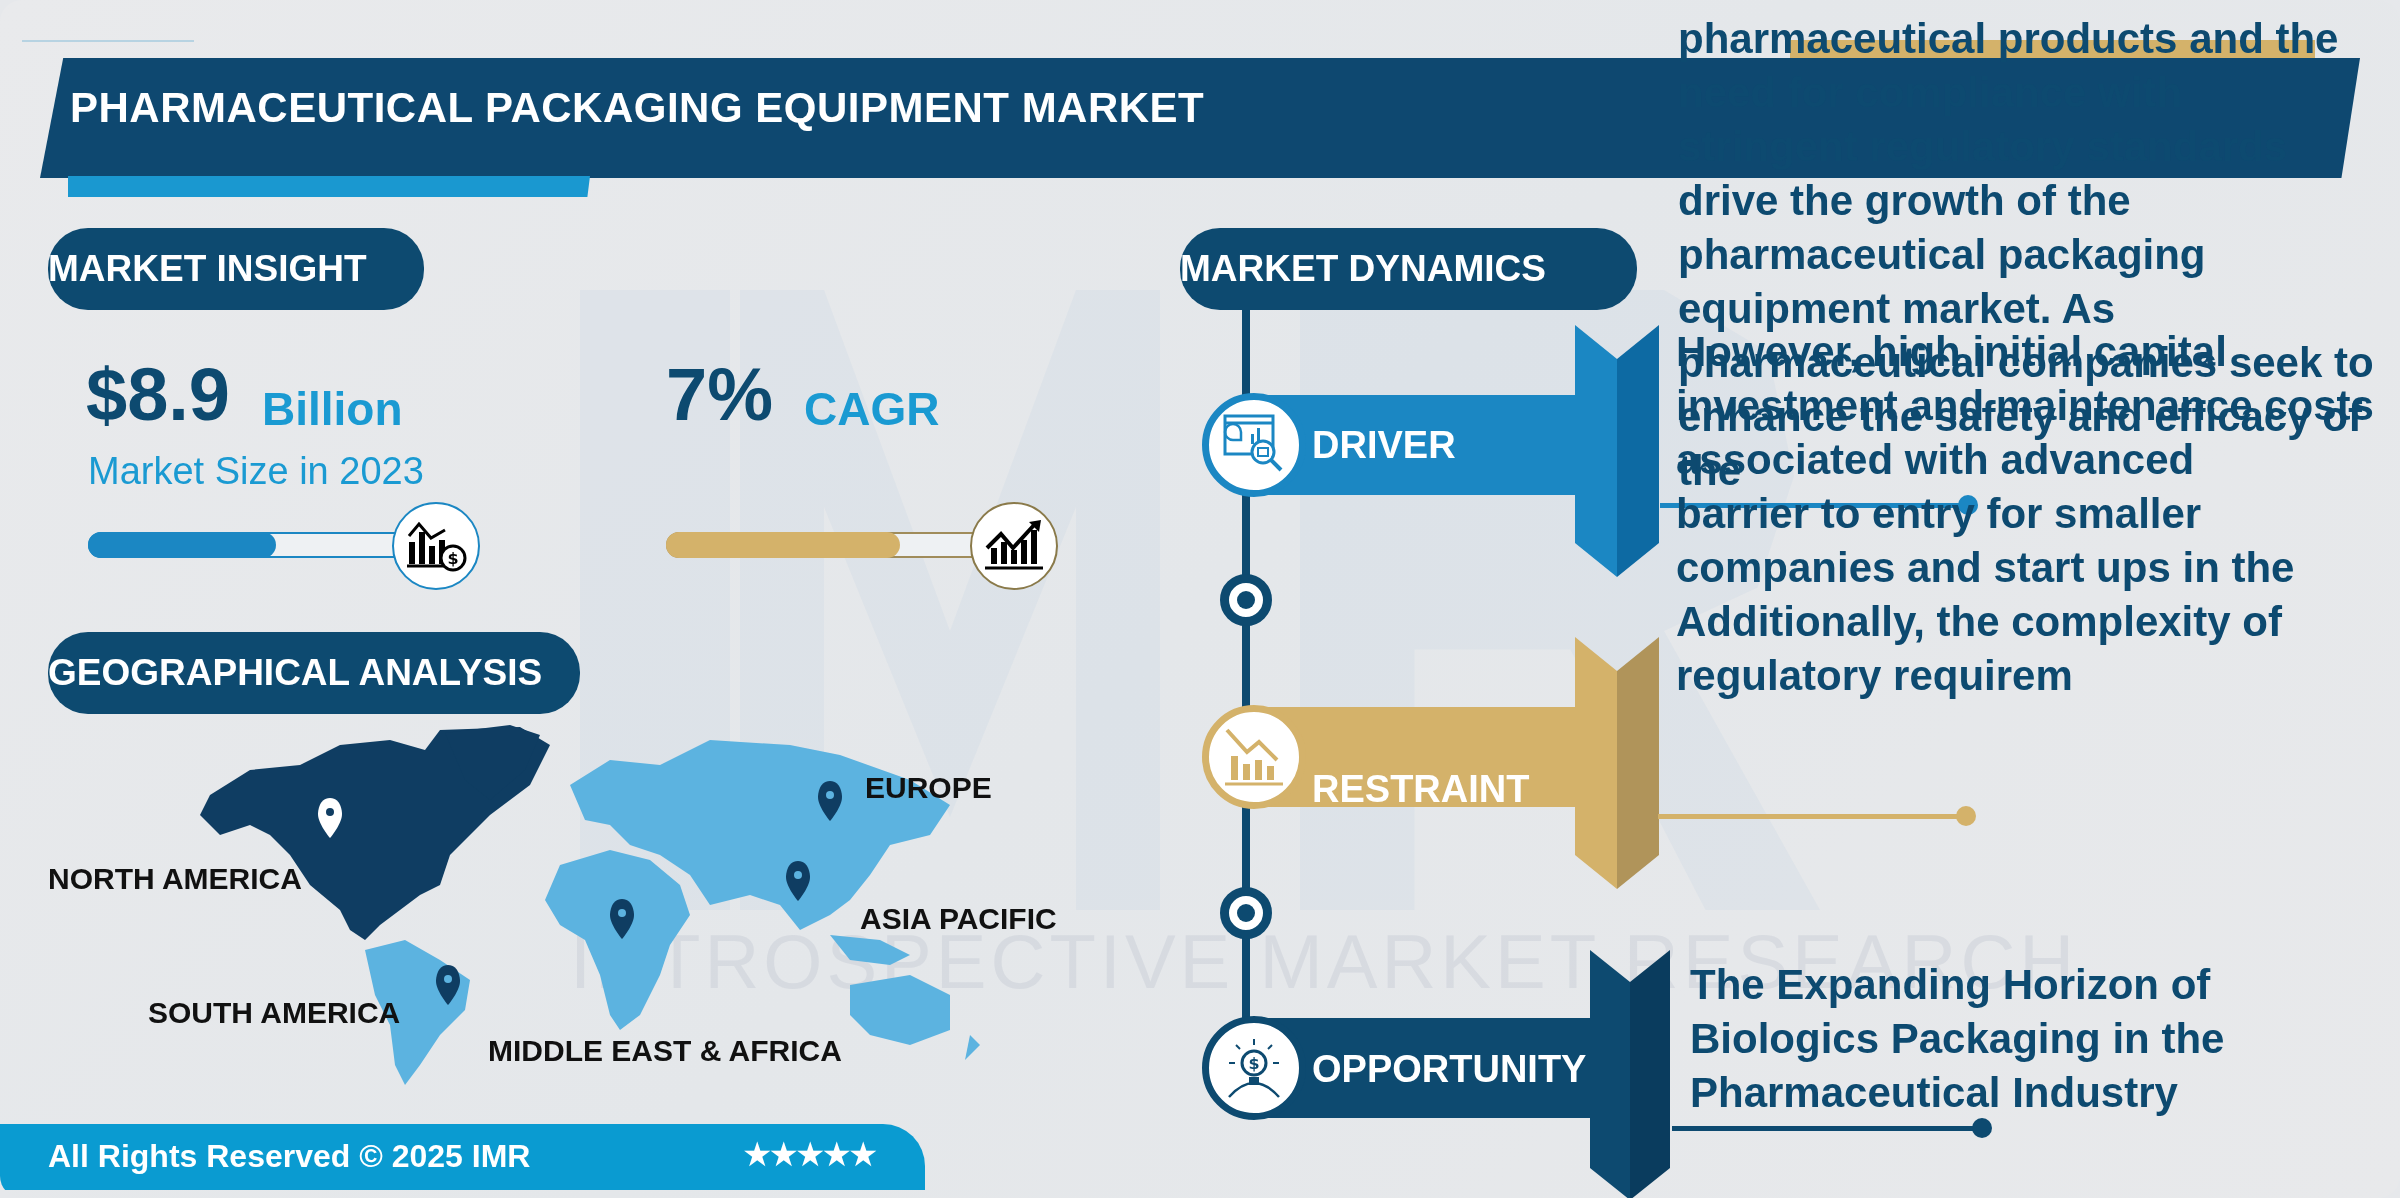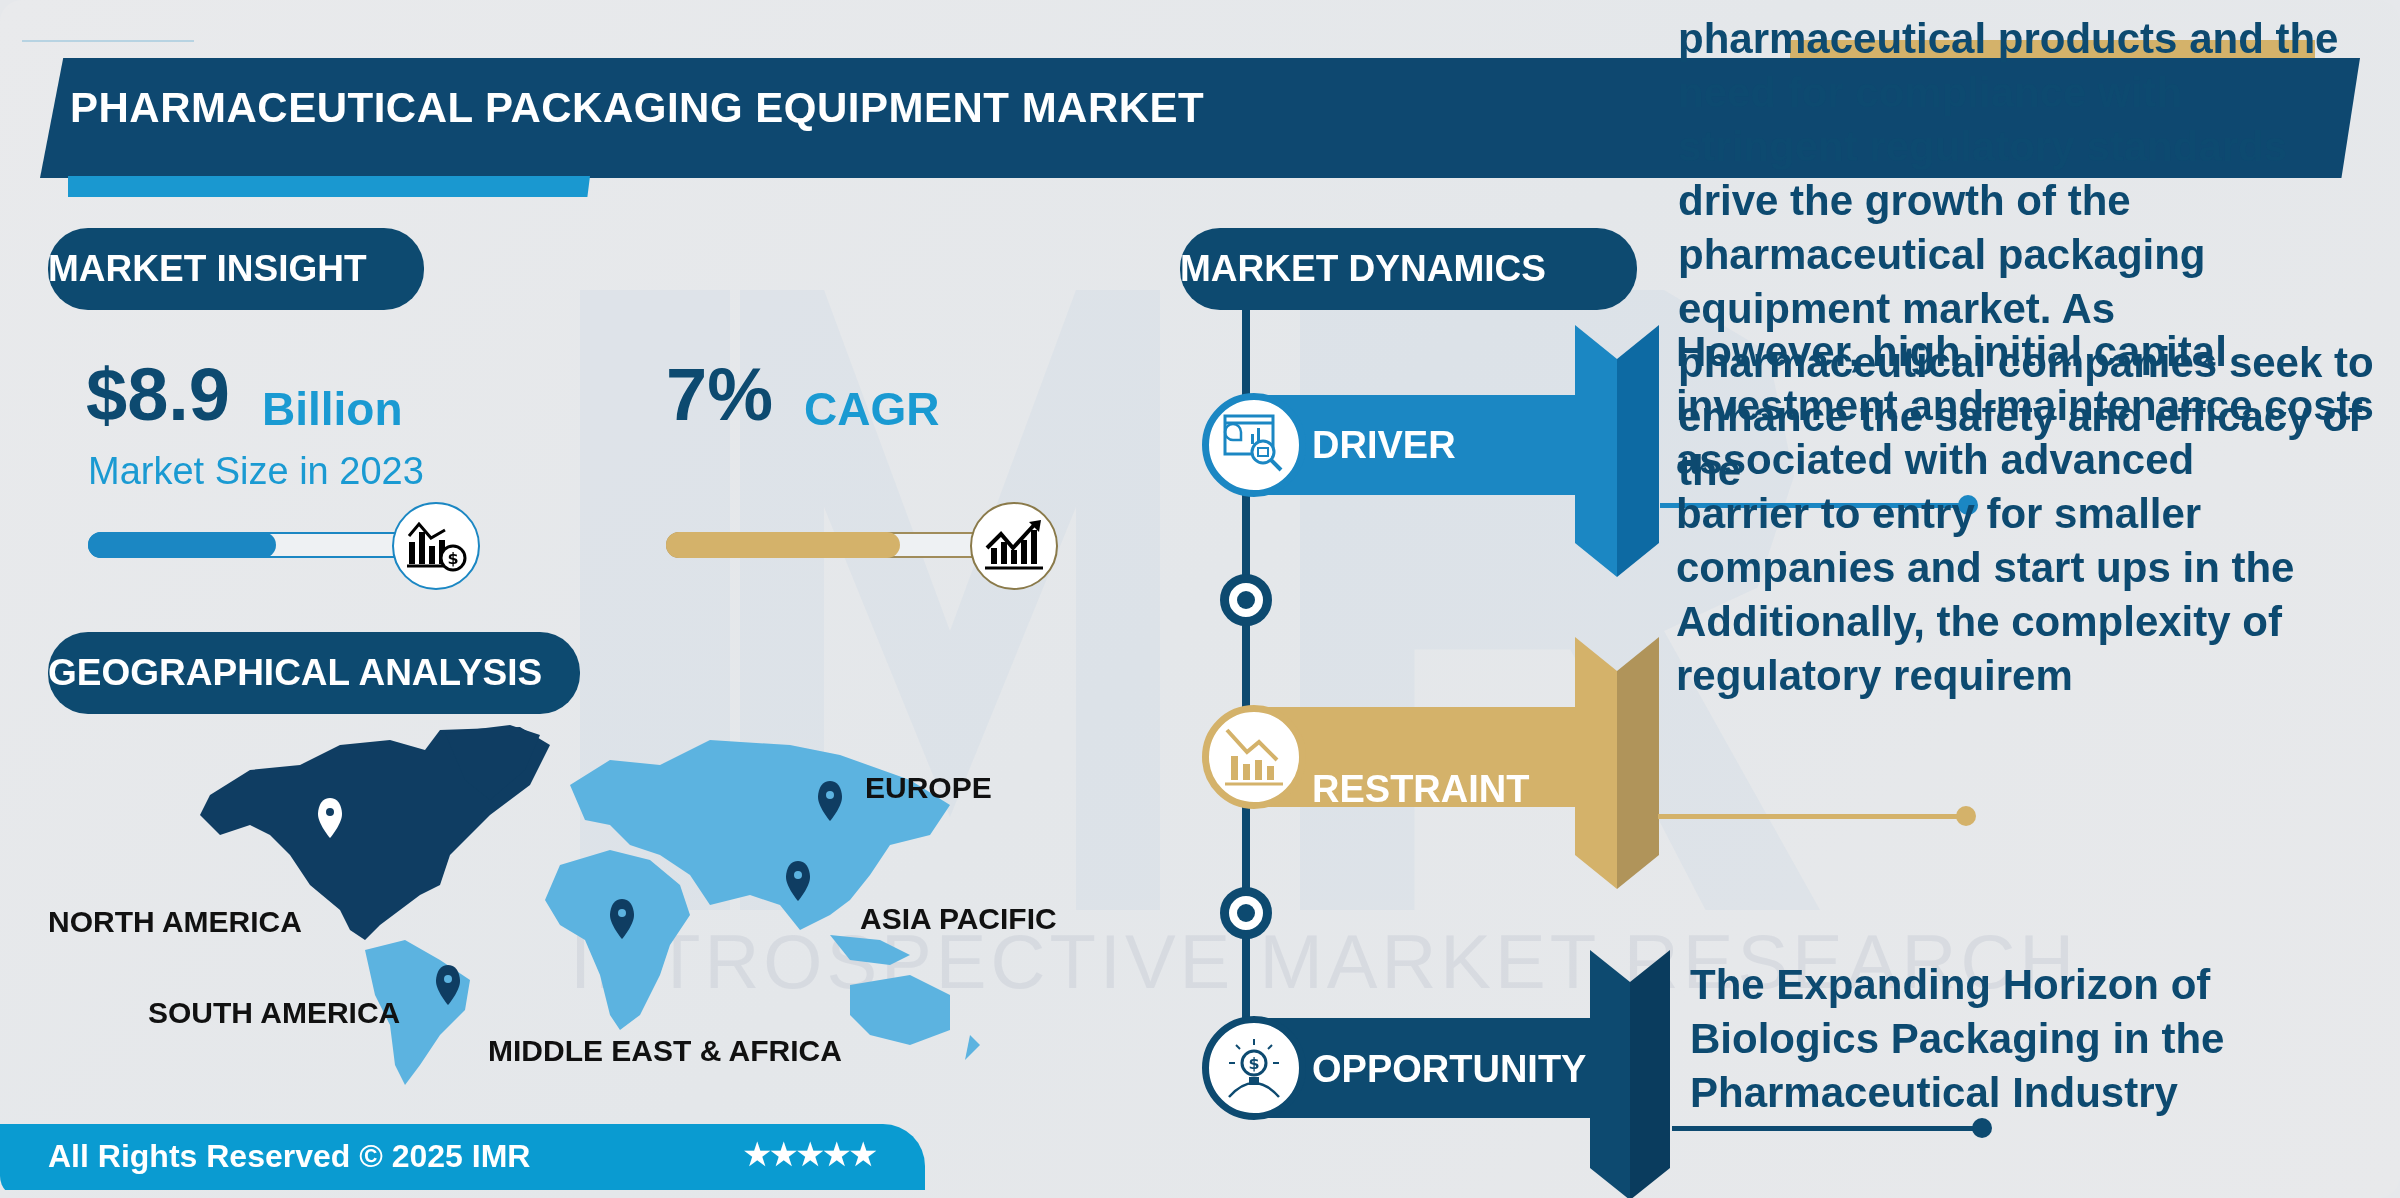--- a/index.html
+++ b/index.html
@@ -176,21 +176,21 @@
     <g transform="translate(432,196)">
       <path d="M0,-22 C-12,-22 -12,-6 -12,-6 C-12,4 0,18 0,18 C0,18 12,4 12,-6 C12,-6 12,-22 0,-22 Z" fill="#0f3d62"></path>
       <circle cx="0" cy="-8" r="4" fill="#5cb3e0"></circle>
     </g>
     <g transform="translate(258,262)">
       <path d="M0,-22 C-12,-22 -12,-6 -12,-6 C-12,4 0,18 0,18 C0,18 12,4 12,-6 C12,-6 12,-22 0,-22 Z" fill="#0f3d62"></path>
       <circle cx="0" cy="-8" r="4" fill="#5cb3e0"></circle>
     </g>
   </svg>
 
-  <div class="region-label" style="left:48px;top:905px;">NORTH AMERICA</div>
+  <div class="region-label" style="left:48px;top:862px;">NORTH AMERICA</div>
   <div class="region-label" style="left:865px;top:771px;">EUROPE</div>
   <div class="region-label" style="left:860px;top:902px;">ASIA PACIFIC</div>
   <div class="region-label" style="left:148px;top:996px;">SOUTH AMERICA</div>
   <div class="region-label" style="left:488px;top:1034px;">MIDDLE EAST &amp; AFRICA</div>
 
   <div class="footer">
     <div class="footer-text">All Rights Reserved © 2025 IMR</div>
     <div class="footer-stars">★★★★★</div>
   </div>
 

